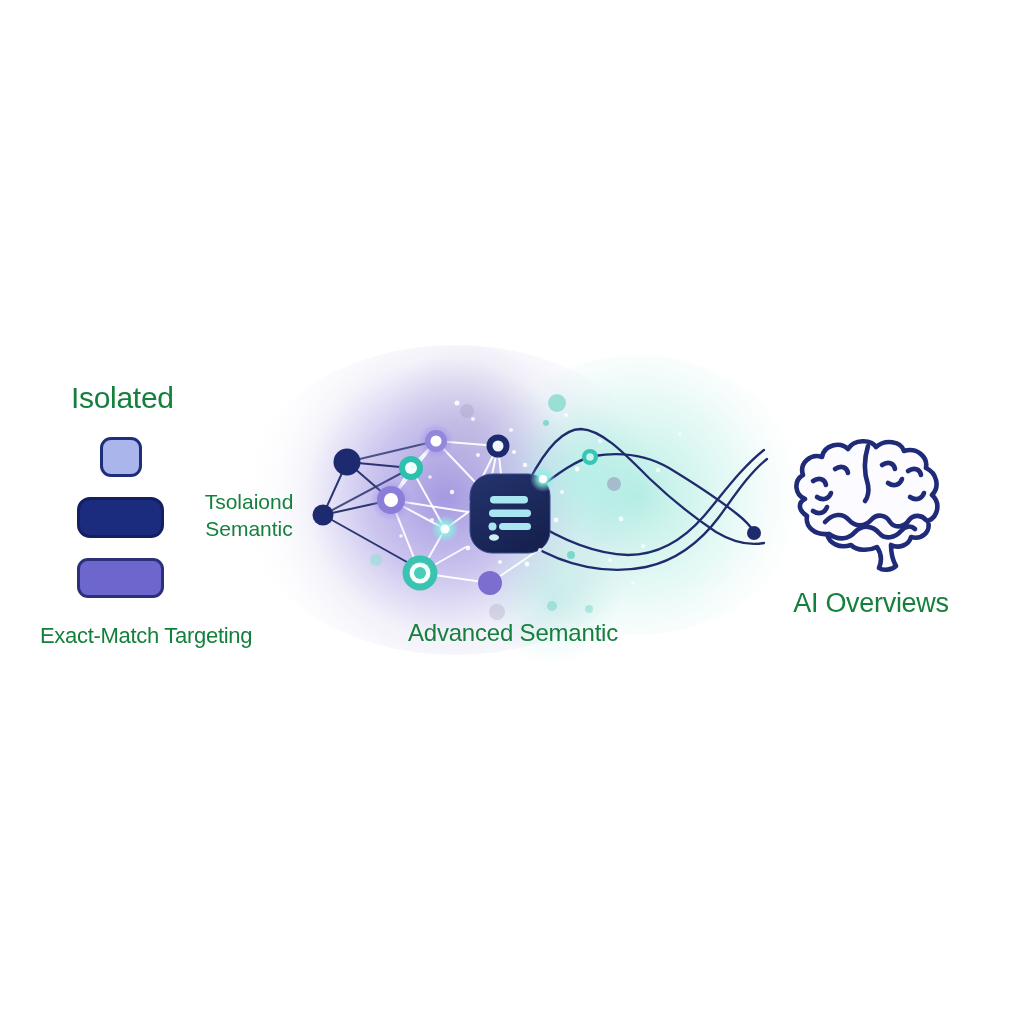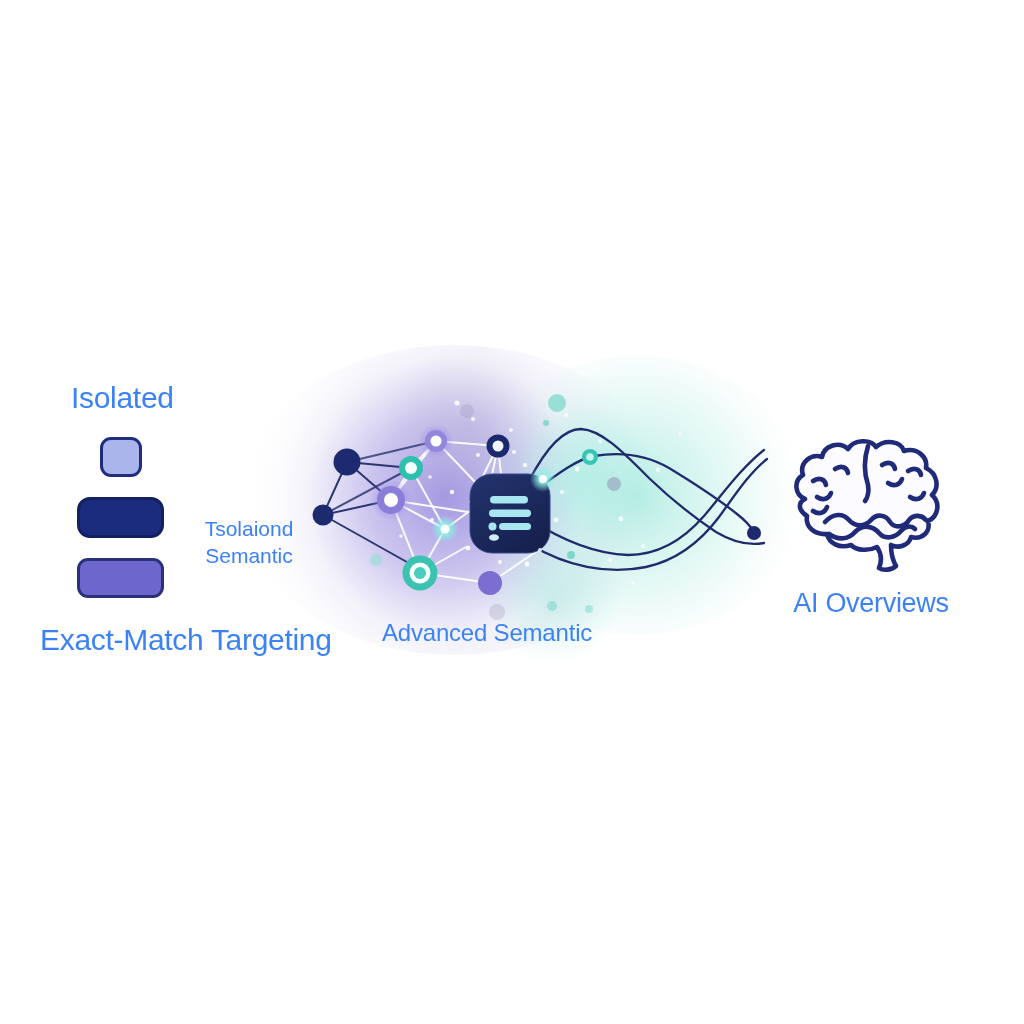--- a/index.html
+++ b/index.html
@@ -5,32 +5,32 @@
   html,body{margin:0;padding:0;background:#ffffff;}
   .canvas{
     position:relative;
     width:1024px;height:1024px;
     background:#ffffff;
     font-family:"Liberation Sans", sans-serif;
     color:#101014;
     overflow:hidden;
   }
   .abs{position:absolute;}
-  .label{color:#3b82f6;}
+  .label{color:#15803d;}
   #label-isolated{left:71px;top:381px;font-size:30px;letter-spacing:-0.3px;}
   #chip-small{left:100px;top:437px;width:42px;height:40px;border-radius:11px;
     background:#aab5ec;border:3px solid #1e2d7c;box-sizing:border-box;}
   #chip-navy{left:77px;top:497px;width:87px;height:41px;border-radius:13px;
     background:#1b2b7e;border:3px solid #141f60;box-sizing:border-box;}
   #chip-purple{left:77px;top:558px;width:87px;height:40px;border-radius:11px;
     background:#6d67cd;border:3px solid #2a3178;box-sizing:border-box;}
   #chip-caption{left:188px;top:488px;width:122px;text-align:center;
-    font-size:21px;line-height:27px;margin-top:27px;}
-  #label-exact{left:40px;top:623px;font-size:30px;letter-spacing:-0.3px;}
-  #label-advanced{left:382px;top:618px;width:262px;text-align:left;
+    font-size:21px;line-height:27px;}
+  #label-exact{left:40px;top:623px;font-size:22px;letter-spacing:-0.3px;}
+  #label-advanced{left:382px;top:618px;width:262px;text-align:center;
     font-size:24px;line-height:30px;letter-spacing:-0.2px;}
   #label-ai{left:786px;top:588px;width:170px;text-align:center;
     font-size:27px;letter-spacing:-0.3px;}
   svg{display:block;}
 </style>
 </head>
 <body>
 
 <div class="canvas">
 

